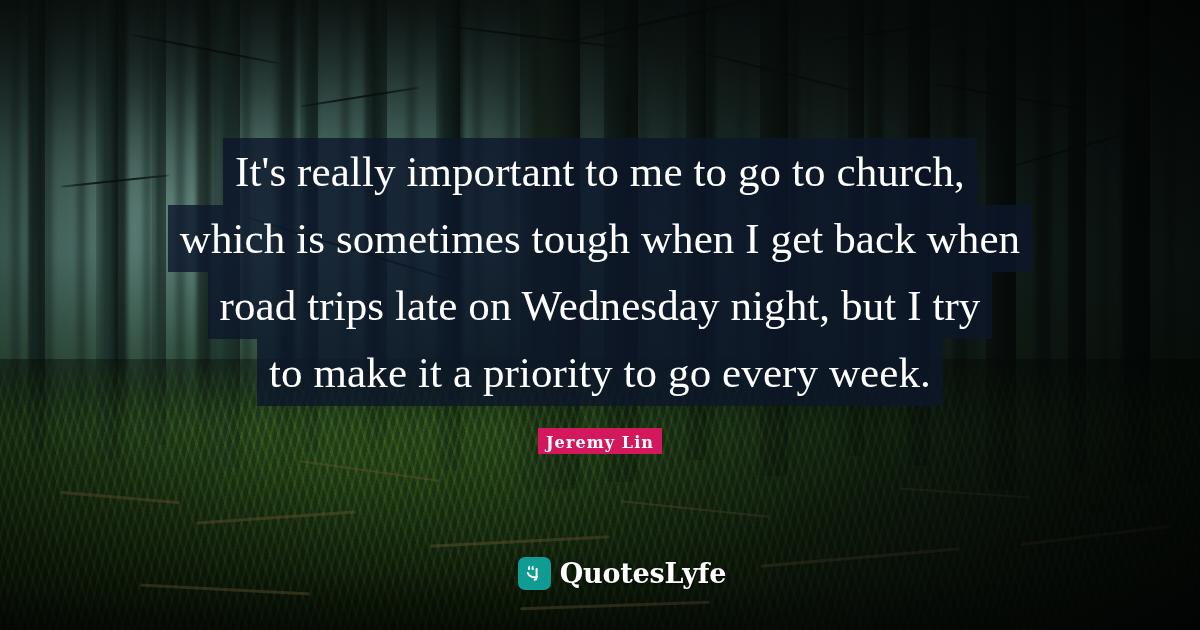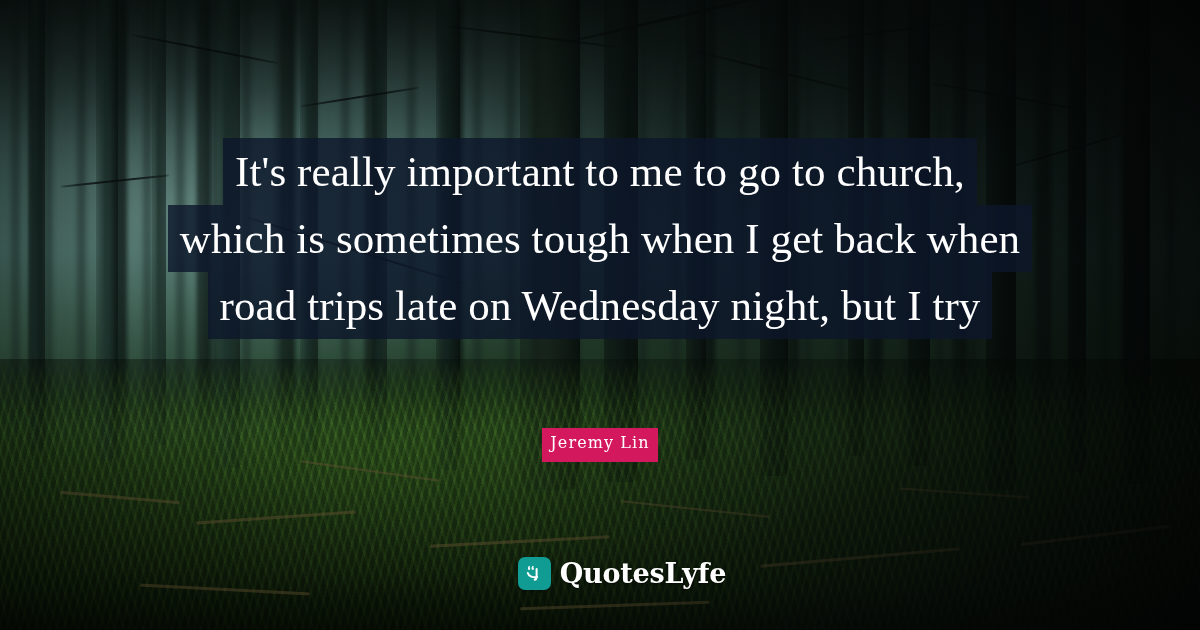--- a/index.html
+++ b/index.html
@@ -176,26 +176,26 @@
     right: 0;
     top: 428px;
     text-align: center;
   }
 
   .author-badge {
     display: inline-block;
     background: #d4185e;
     color: #ffffff;
     font-family: "DejaVu Serif", serif;
-    font-weight: 400;
+    font-weight: 700;
     font-size: 16px;
     line-height: 29px;
     letter-spacing: 1.1px;
     padding: 0 8px;
-    height: 34px;
+    height: 26px;
     vertical-align: middle;
   }
 
   
   .brand {
     position: absolute;
     left: 0;
     right: 0;
     top: 557px;
     display: flex;
@@ -285,20 +285,21 @@
     <div class="twig" style="left:520px; top:604px; width:190px; height:3px; transform:rotate(-2deg);"></div>
   </div>
 
   <div class="bg-layer bg-darkright"></div>
   <div class="bg-layer bg-vignette"></div>
 
   <div class="quote-block">
     <div class="quote-line"><span>It's really important to me to go to church,</span></div>
     <div class="quote-line"><span>which is sometimes tough when I get back when</span></div>
     <div class="quote-line"><span>road trips late on Wednesday night, but I try</span></div>
+    <div class="quote-line"><span>to make it a priority to go every week.</span></div>
   </div>
 
   <div class="author-wrap">
     <span class="author-badge">Jeremy Lin</span>
   </div>
 
   <div class="brand">
     <span class="brand-mark">
       <svg width="23" height="23" viewBox="0 0 24 24" aria-hidden="true">
 

